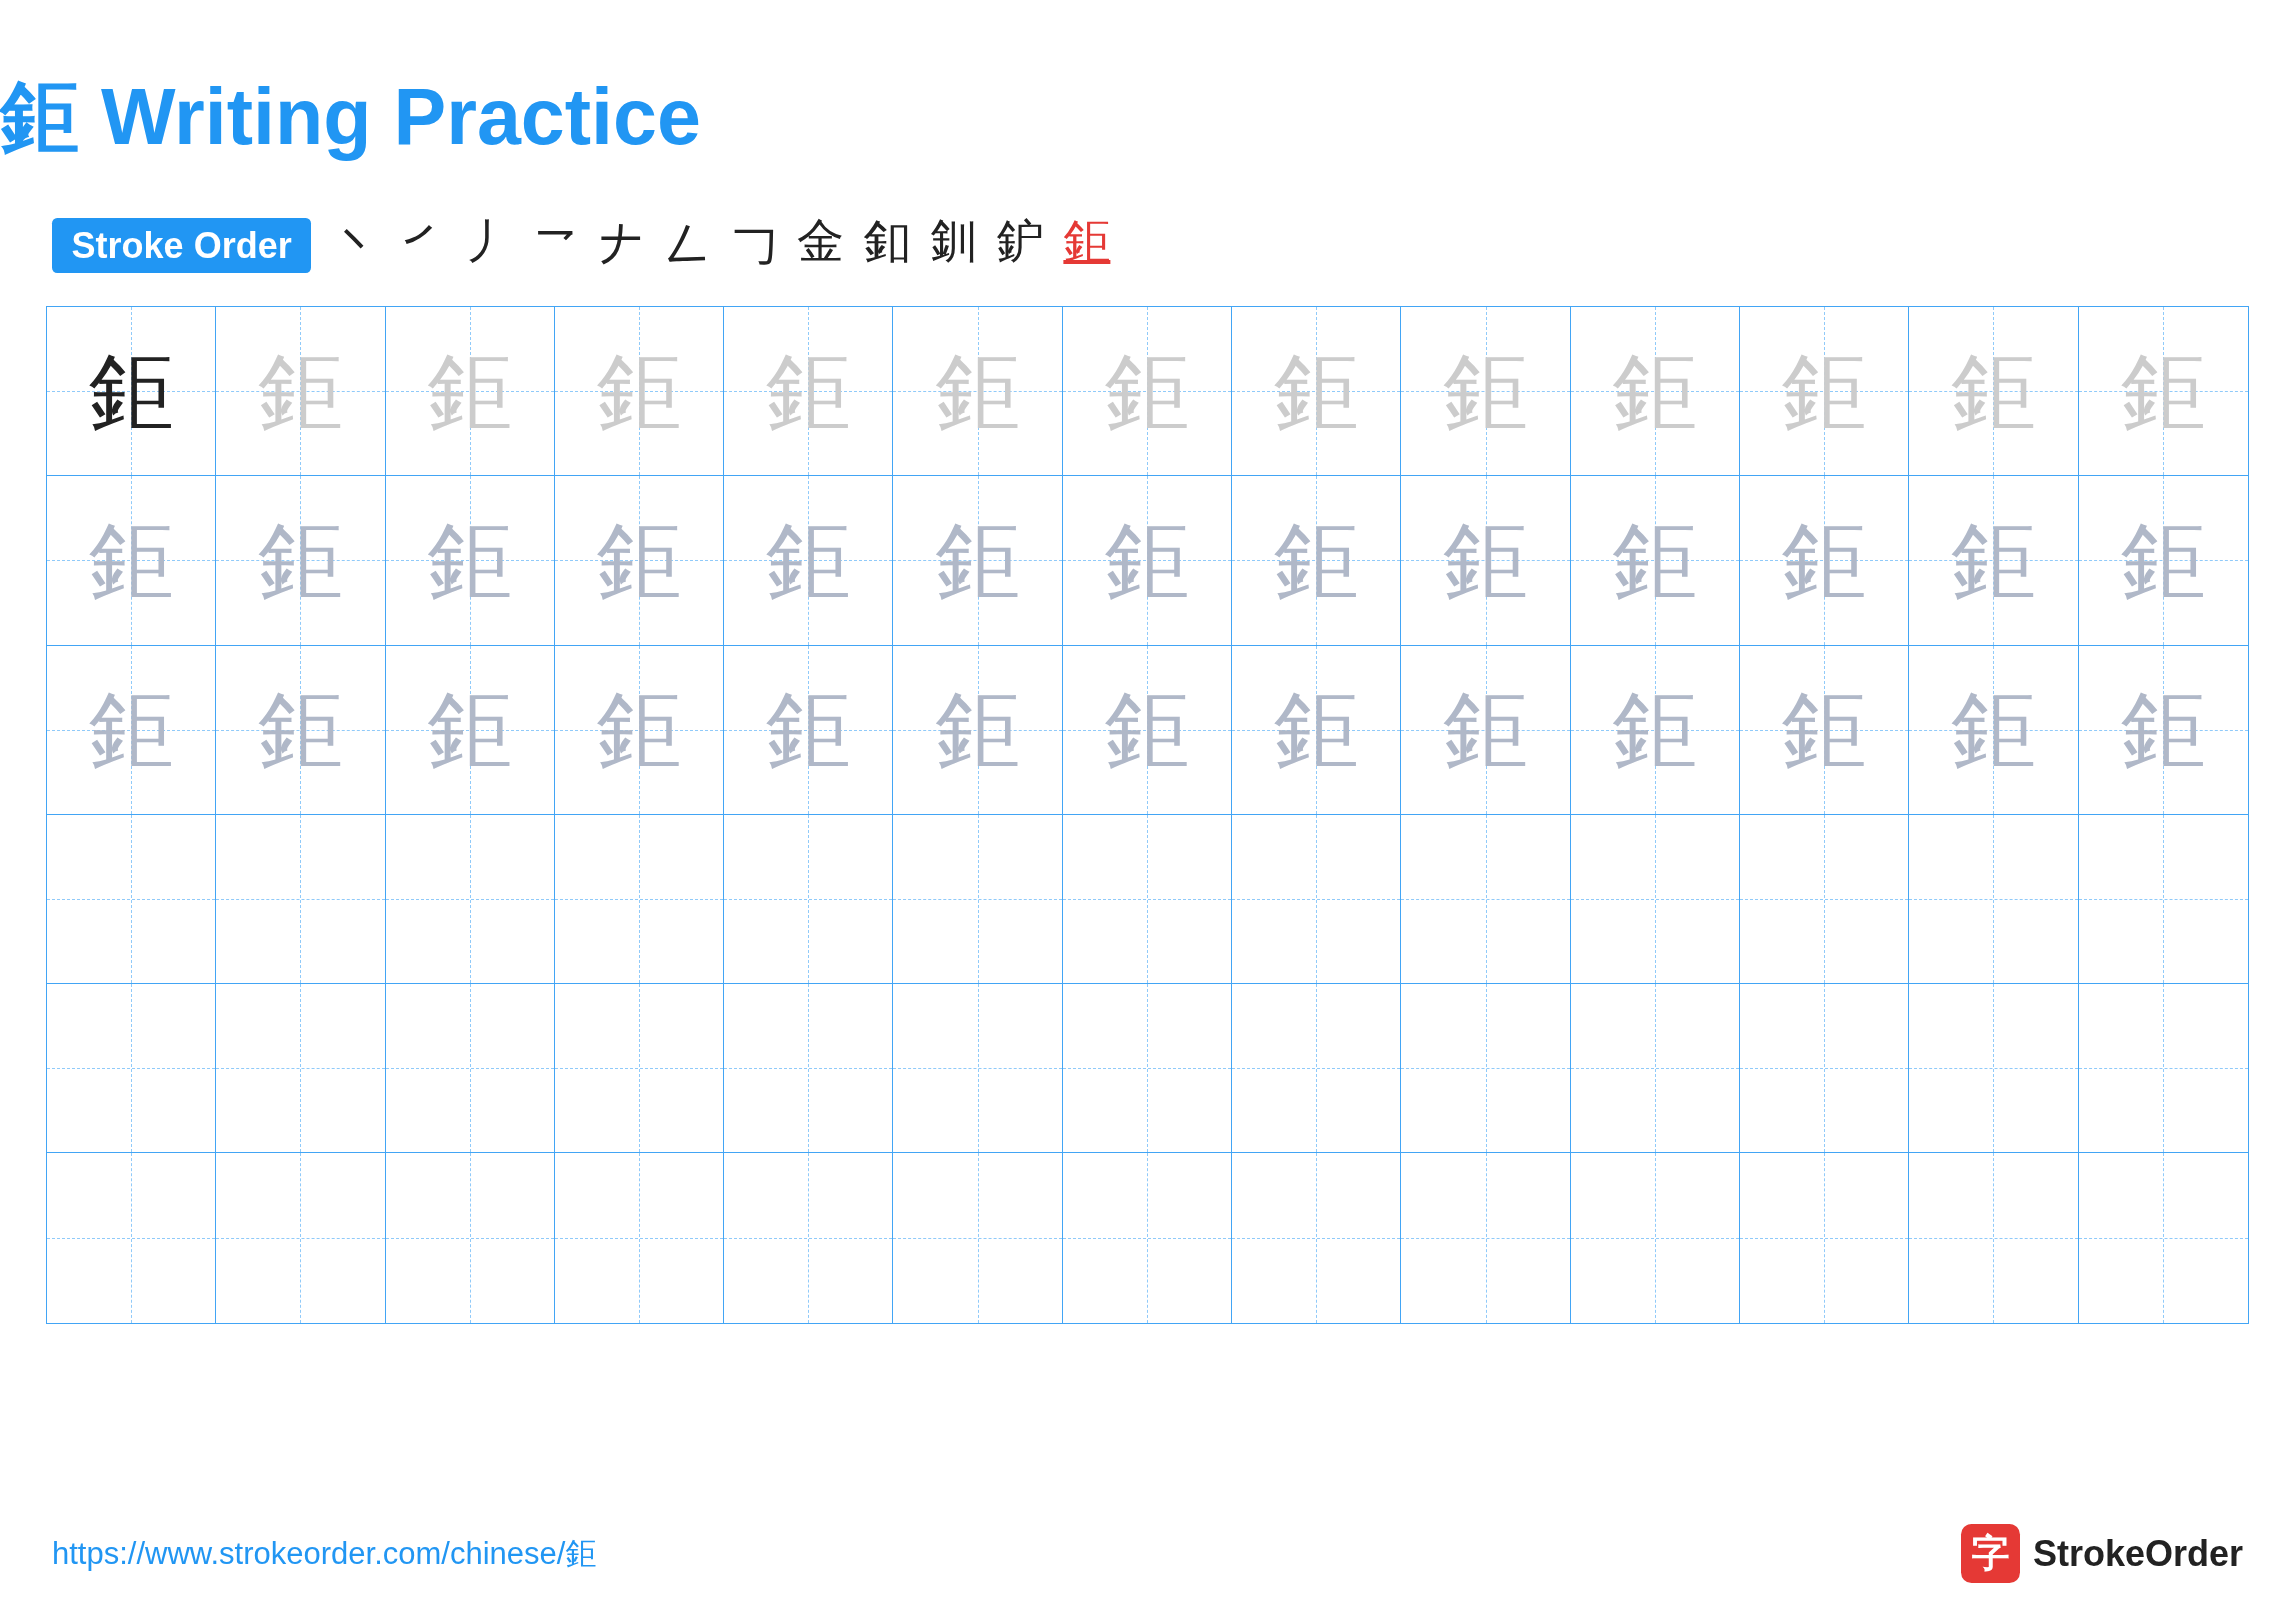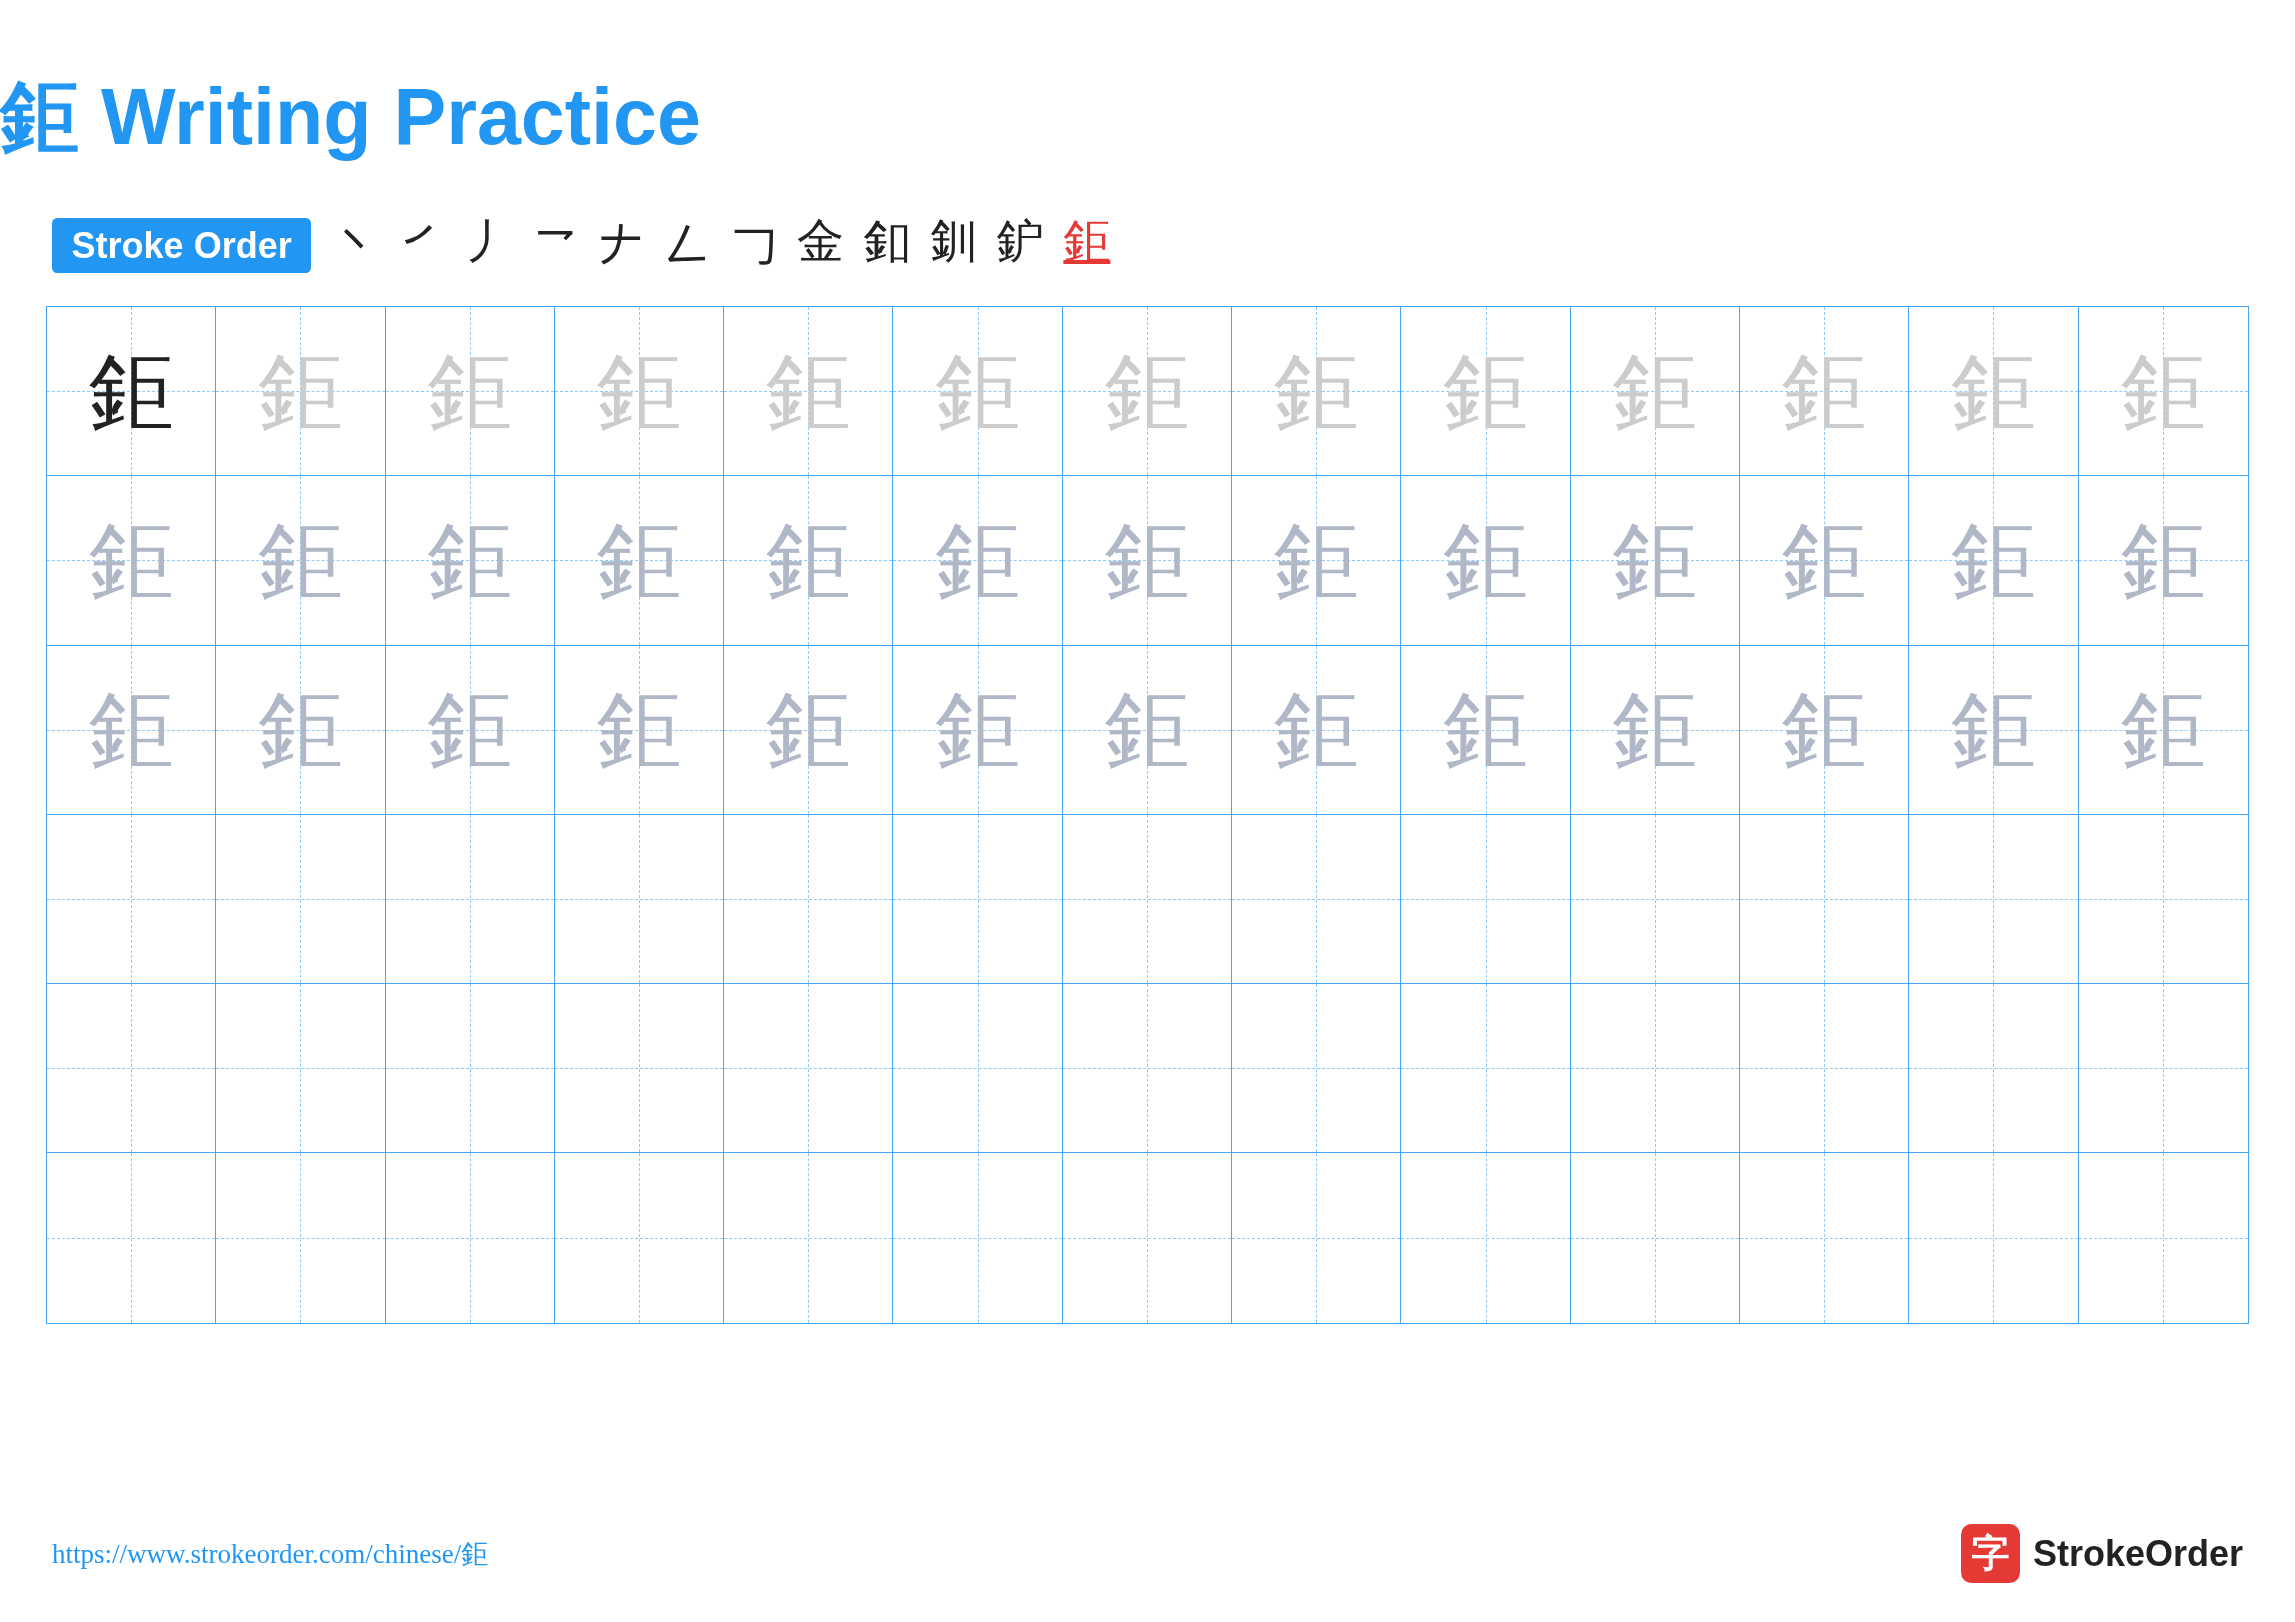--- a/index.html
+++ b/index.html
@@ -117,23 +117,22 @@
       position: absolute;
       bottom: 39px;
       left: 0;
       right: 0;
       display: flex;
       align-items: center;
       justify-content: space-between;
       padding: 0 52px;
     }
     .footer-url {
-      font-size: 27px;
+      font-size: 31px;
       color: #2196F3;
-      font-family: Liberation Serif, serif;
     }
     .footer-logo {
       display: flex;
       align-items: center;
       gap: 13px;
     }
     .footer-logo-icon {
       width: 59px;
       height: 59px;
       background: #e53935;

